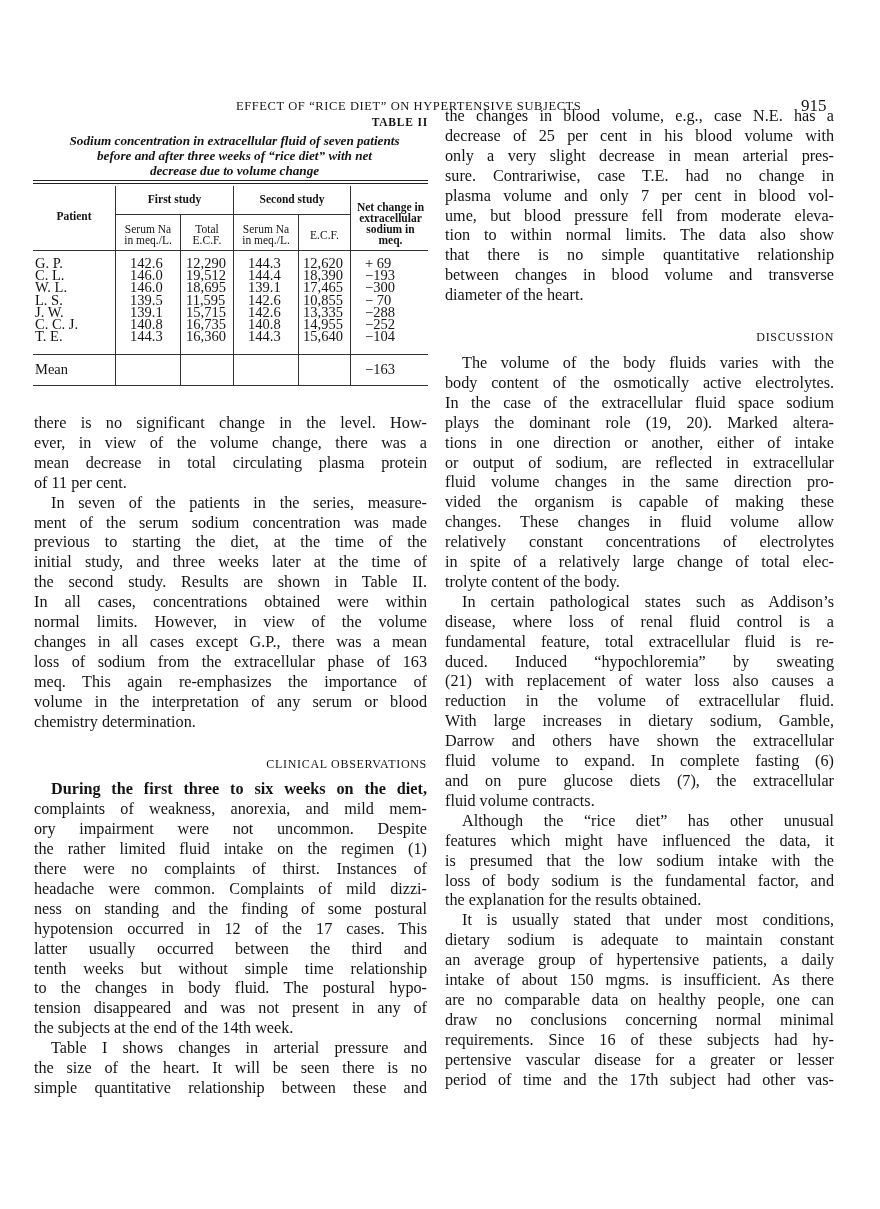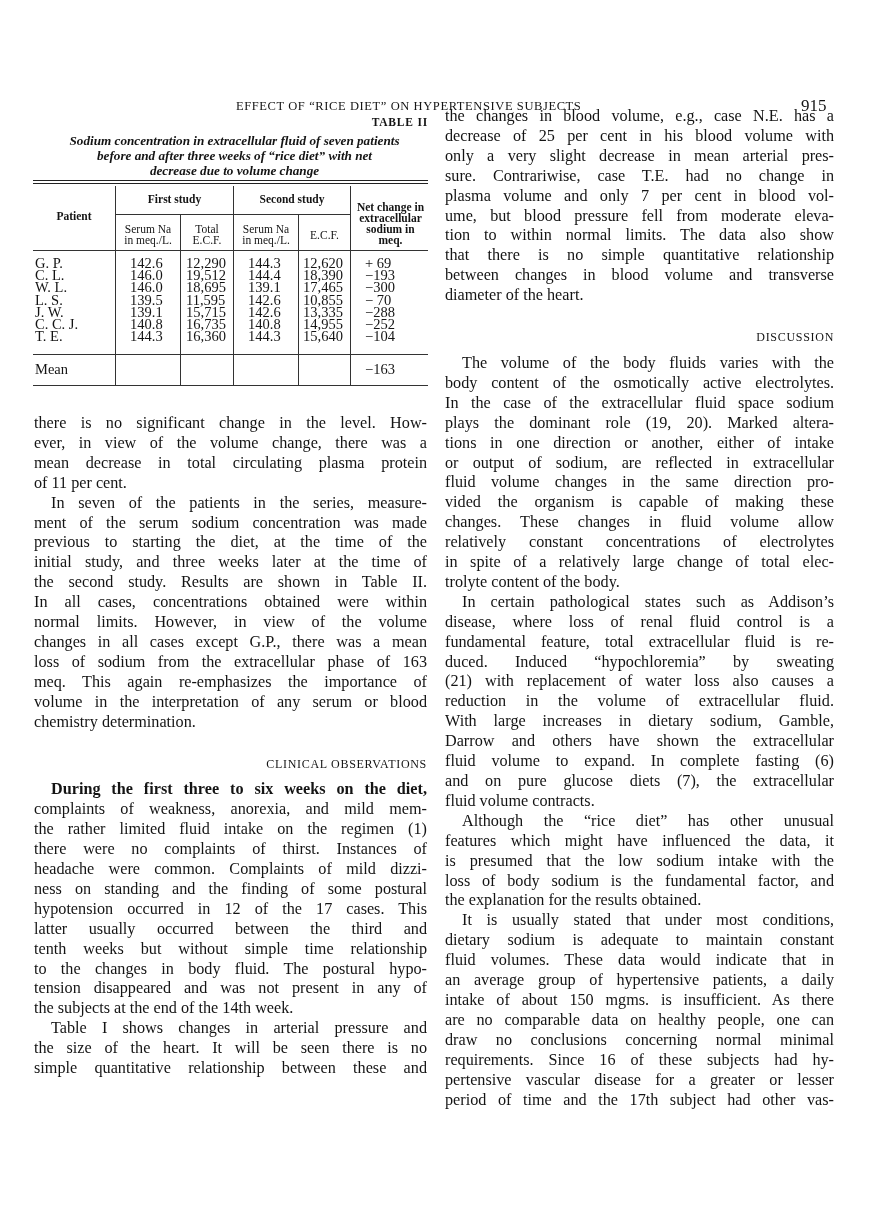--- a/index.html
+++ b/index.html
@@ -170,20 +170,21 @@
     <span class="line">changes in all cases except G.P., there was a mean</span>
     <span class="line">loss of sodium from the extracellular phase of 163</span>
     <span class="line">meq. This again re-emphasizes the importance of</span>
     <span class="line">volume in the interpretation of any serum or blood</span>
     <span class="line last">chemistry determination.</span>
   </p>
   <div class="section-head">CLINICAL OBSERVATIONS</div>
   <p>
     <span class="line" style="padding-left:17px;font-weight:bold;">During the first three to six weeks on the diet,</span>
     <span class="line">complaints of weakness, anorexia, and mild mem-</span>
+    <span class="line">ory impairment were not uncommon. Despite</span>
     <span class="line">the rather limited fluid intake on the regimen (1)</span>
     <span class="line">there were no complaints of thirst. Instances of</span>
     <span class="line">headache were common. Complaints of mild dizzi-</span>
     <span class="line">ness on standing and the finding of some postural</span>
     <span class="line">hypotension occurred in 12 of the 17 cases. This</span>
     <span class="line">latter usually occurred between the third and</span>
     <span class="line">tenth weeks but without simple time relationship</span>
     <span class="line">to the changes in body fluid. The postural hypo-</span>
     <span class="line">tension disappeared and was not present in any of</span>
     <span class="line last">the subjects at the end of the 14th week.</span>
@@ -239,21 +240,20 @@
   <p>
     <span class="line" style="padding-left:17px;">Although the “rice diet” has other unusual</span>
     <span class="line">features which might have influenced the data, it</span>
     <span class="line">is presumed that the low sodium intake with the</span>
     <span class="line">loss of body sodium is the fundamental factor, and</span>
     <span class="line last">the explanation for the results obtained.</span>
   </p>
   <p>
     <span class="line" style="padding-left:17px;">It is usually stated that under most conditions,</span>
     <span class="line">dietary sodium is adequate to maintain constant</span>
-    <span class="line">fluid volumes. These data would indicate that in</span>
     <span class="line">an average group of hypertensive patients, a daily</span>
     <span class="line">intake of about 150 mgms. is insufficient. As there</span>
     <span class="line">are no comparable data on healthy people, one can</span>
     <span class="line">draw no conclusions concerning normal minimal</span>
     <span class="line">requirements. Since 16 of these subjects had hy-</span>
     <span class="line">pertensive vascular disease for a greater or lesser</span>
     <span class="line">period of time and the 17th subject had other vas-</span>
   </p>
 </div>
 

